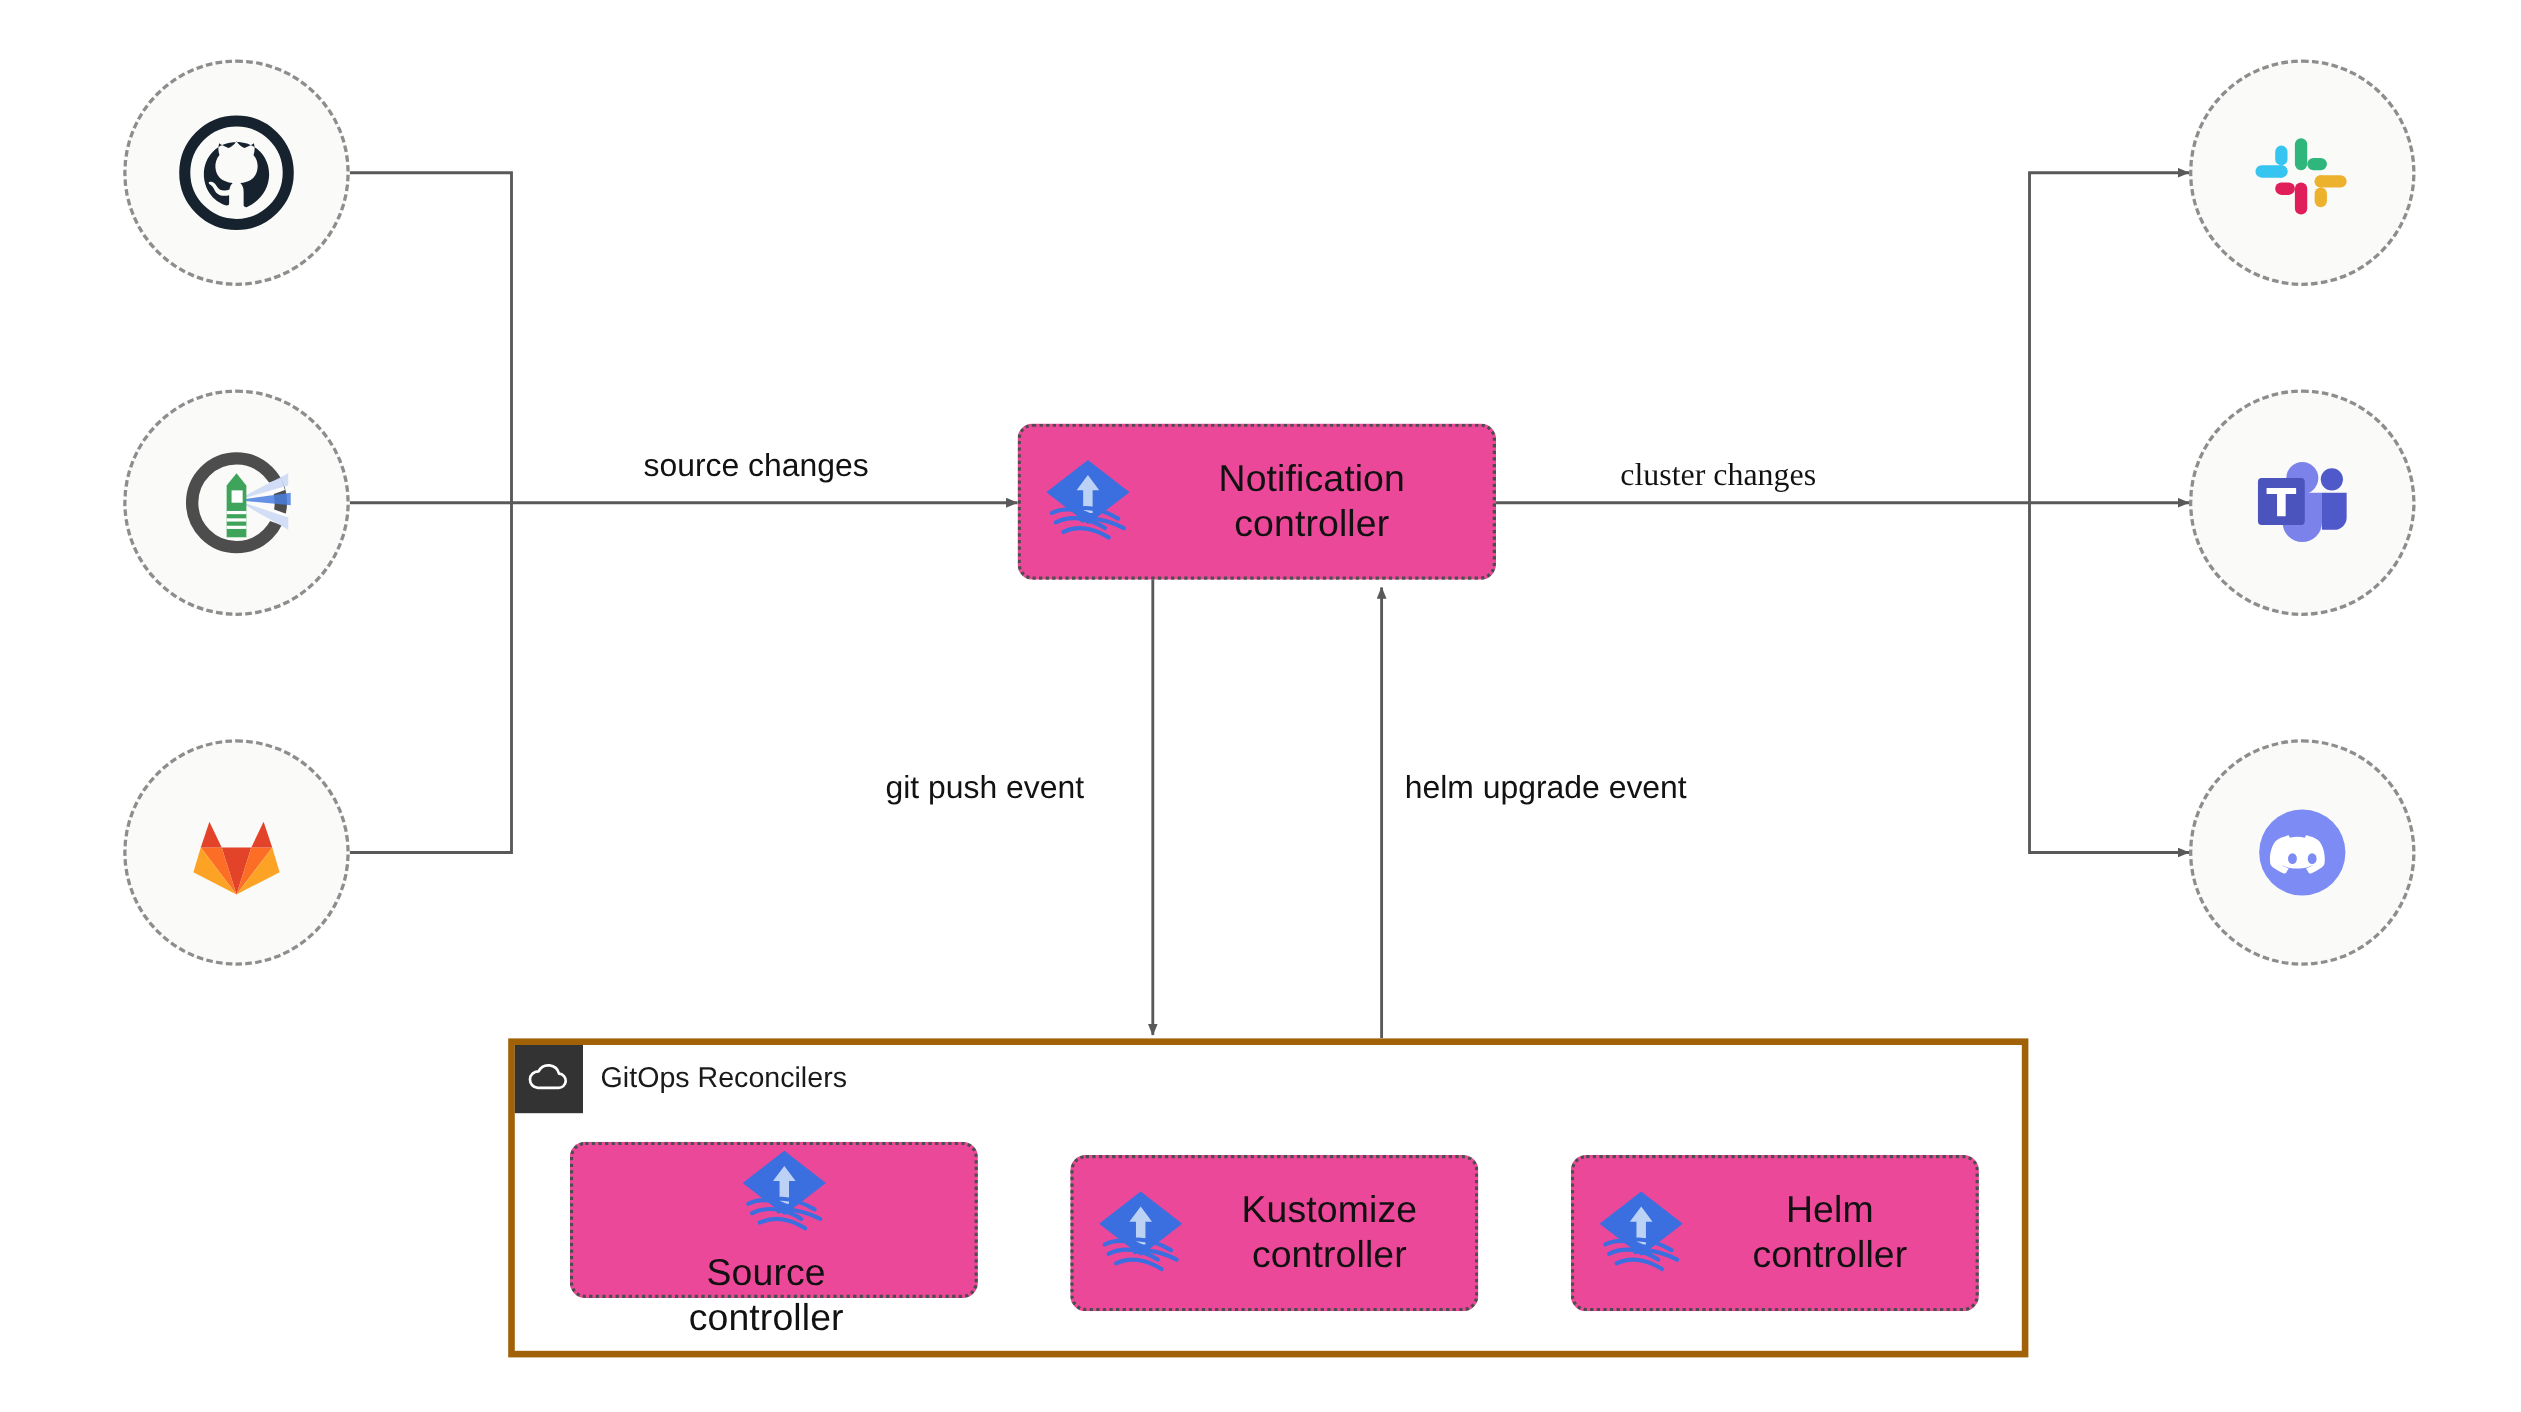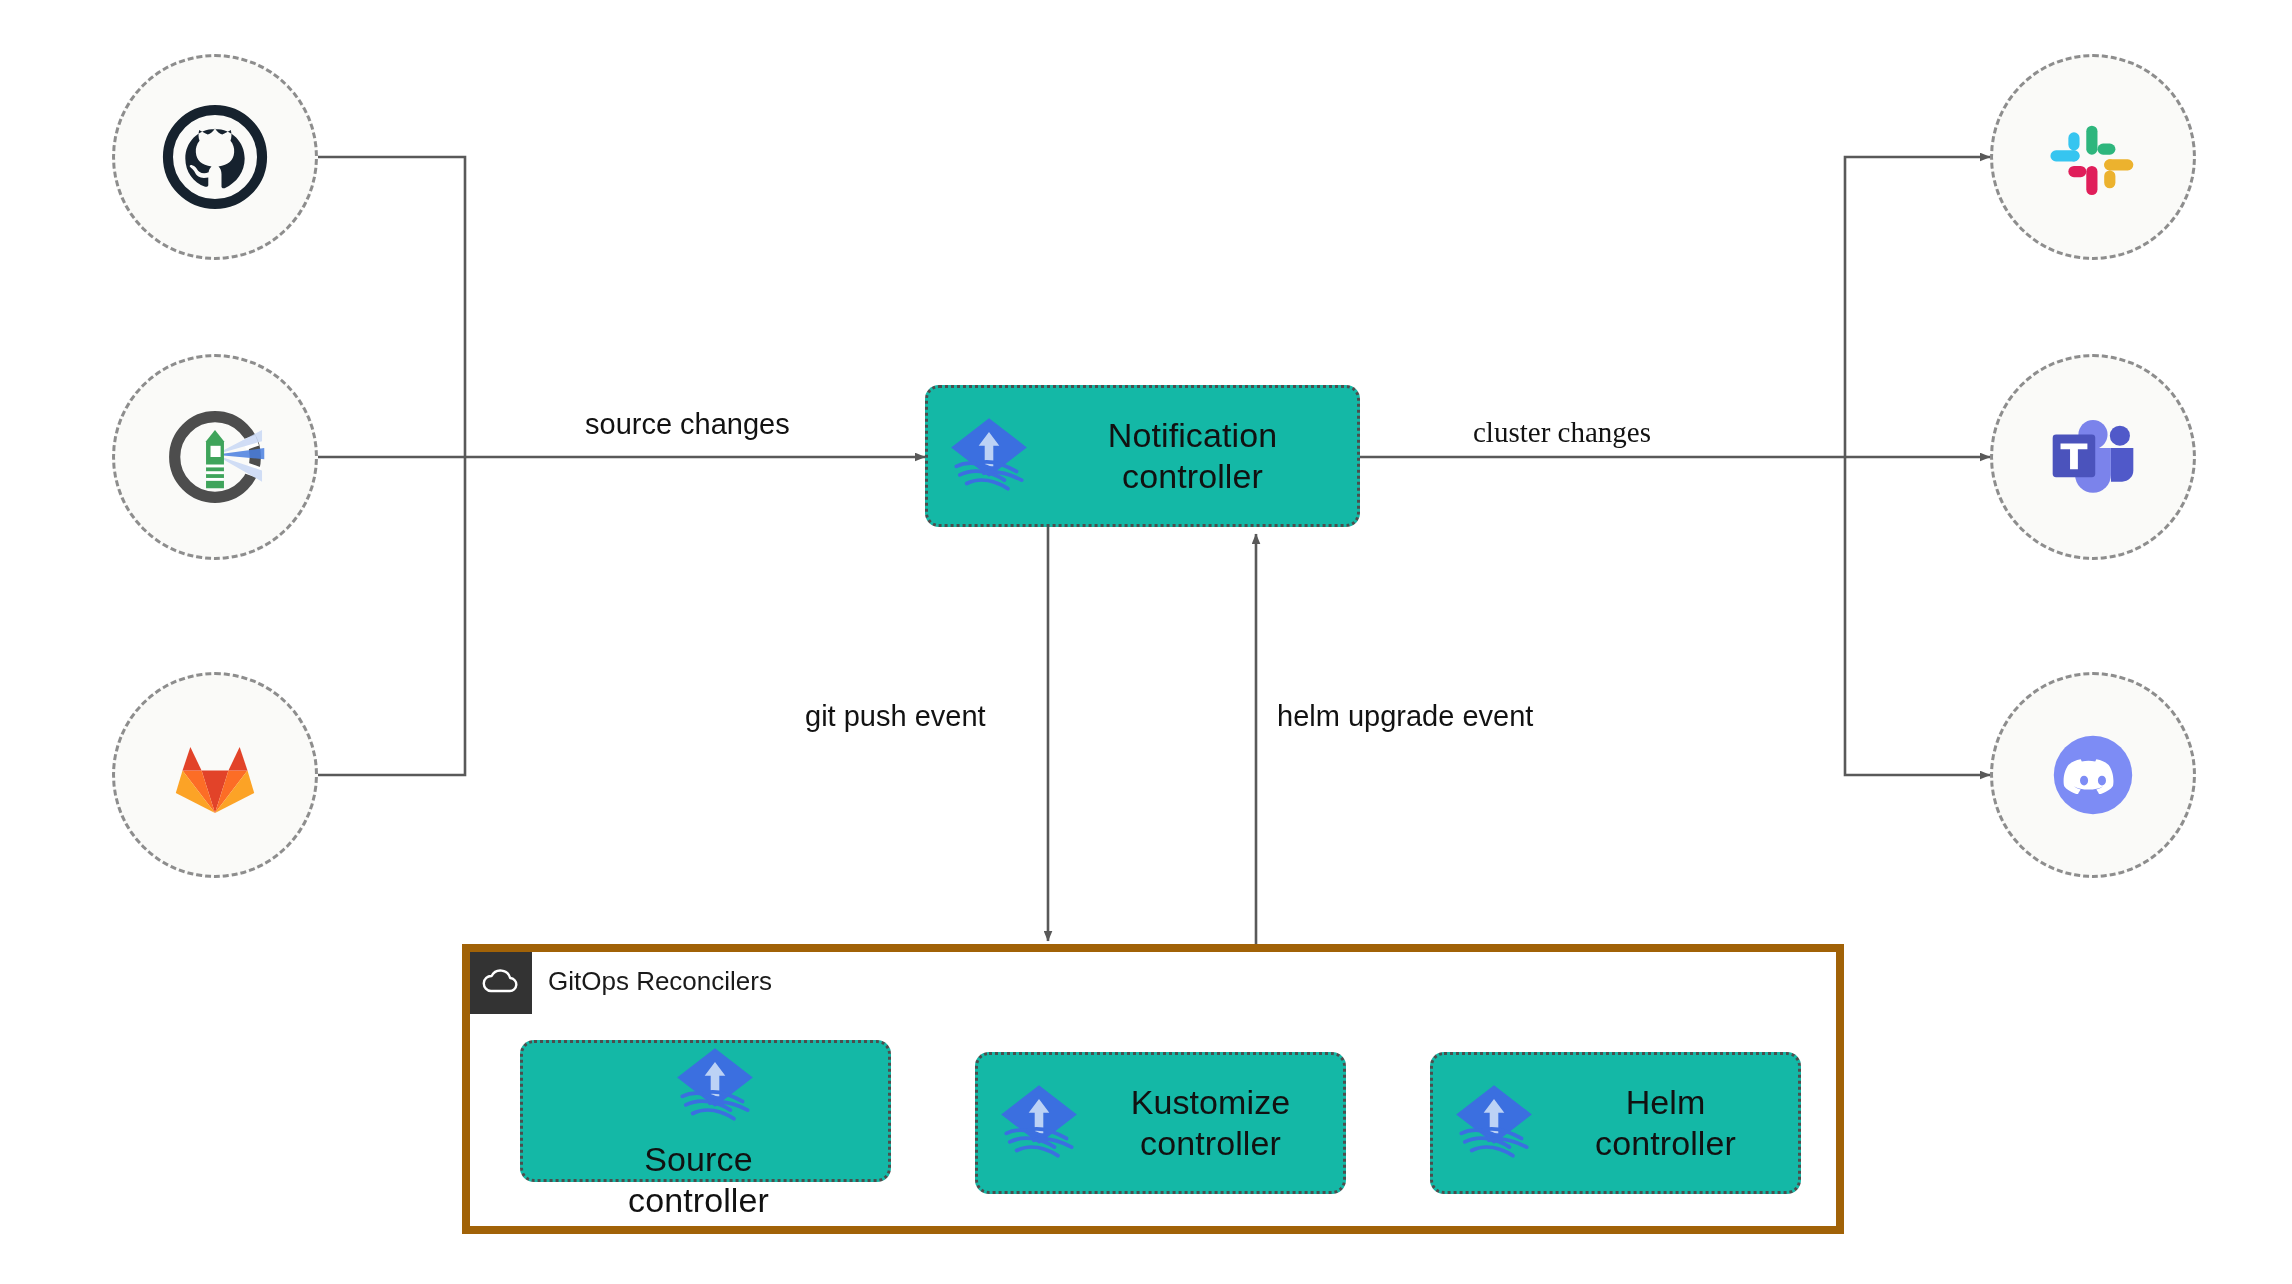--- a/index.html
+++ b/index.html
@@ -46,21 +46,21 @@
   }
   .circle-node .glyph {
     width: 112px;
     height: 112px;
     display: block;
   }
 
   
   .ctrl-box {
     position: absolute;
-    background: #14b8a6;
+    background: #ec4899;
     border: 3px dotted #4d4d4d;
     border-radius: 14px;
     box-sizing: border-box;
     display: flex;
     align-items: center;
     justify-content: flex-start;
     gap: 10px;
   }
   .ctrl-box .flux-mark {
     width: 86px;
@@ -80,21 +80,21 @@
   }
 
   
   #gitops-container {
     position: absolute;
     left: 462px;
     top: 944px;
     width: 1382px;
     height: 290px;
     background: #ffffff;
-    border: 8px solid #a16207;
+    border: 6px solid #a16207;
     box-sizing: border-box;
   }
   #gitops-header-icon {
     position: absolute;
     left: 0;
     top: 0;
     width: 62px;
     height: 62px;
     background: #333333;
     display: flex;

